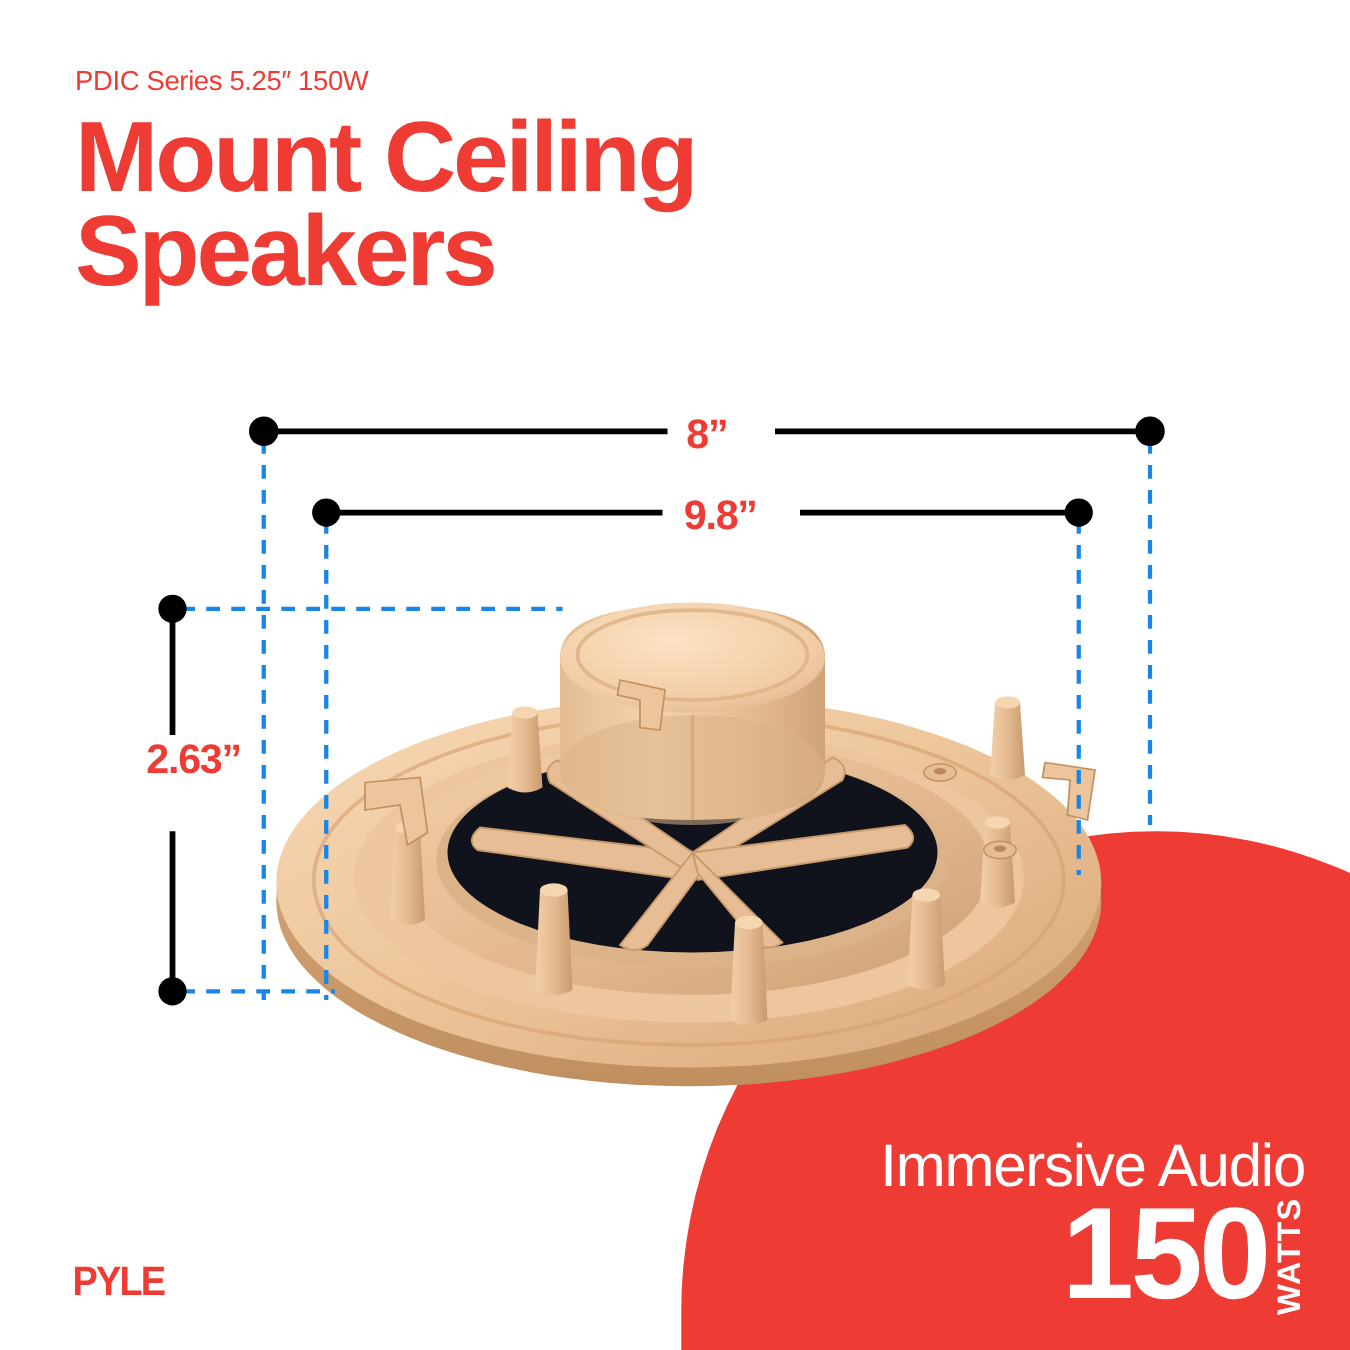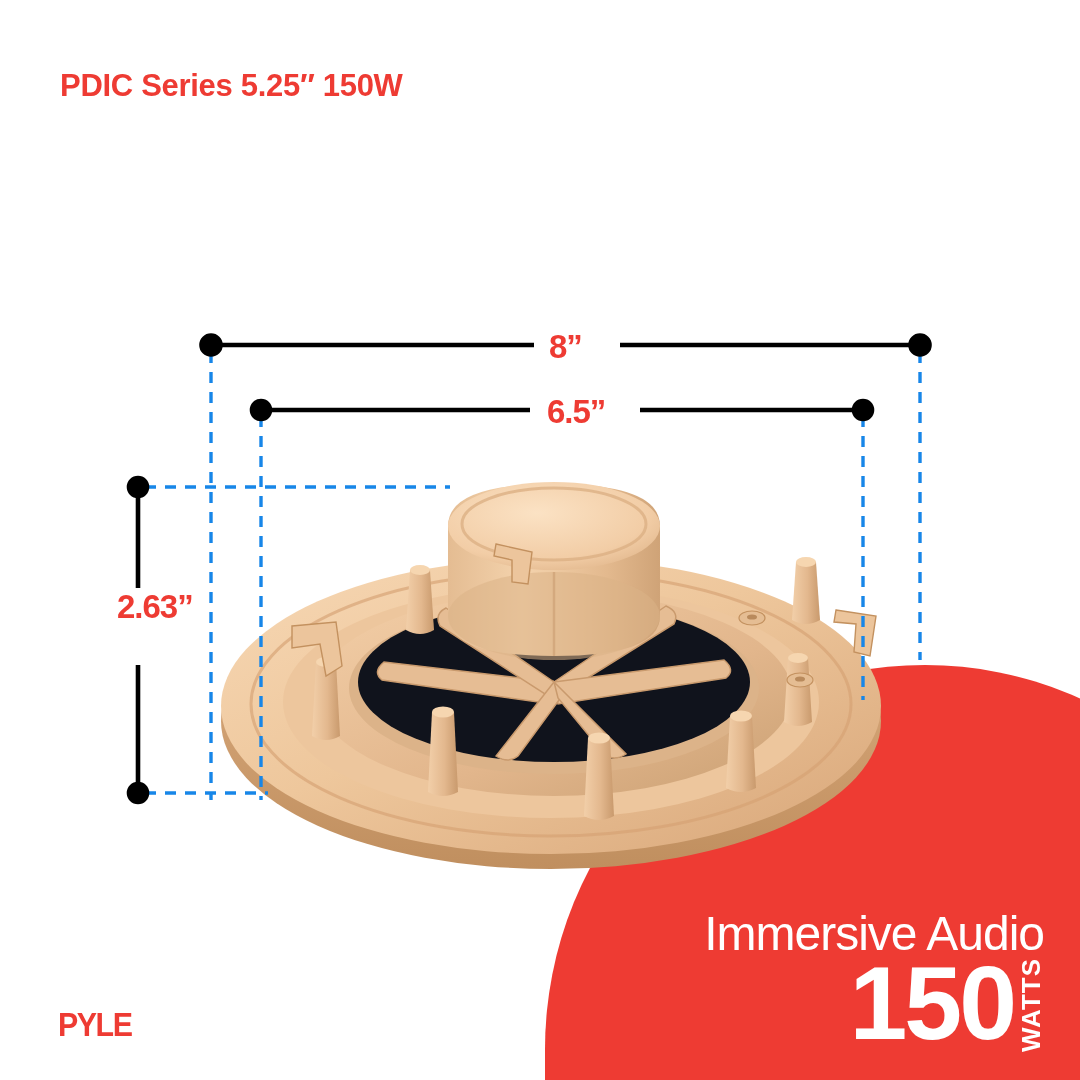--- a/index.html
+++ b/index.html
@@ -27,25 +27,24 @@
     --tan2:#e8bd92;
     --tan3:#d9a877;
     --tan4:#c7915f;
     --dark:#10131c;
   }
 
   
   #header { position:absolute; left:60px; top:52px; z-index:6; }
   #eyebrow {
     color:var(--brand);
-    font-size:31px;
-    font-weight:bold;
+    font-size:22px;
+    font-weight:normal;
     letter-spacing:-0.3px;
     white-space:nowrap;
-    margin-top:16px;
   }
   #title {
     color:var(--brand);
     font-size:80px;
     font-weight:bold;
     line-height:0.94;
     letter-spacing:-2.5px;
     margin-top:10px;
     white-space:pre-line;
   }
@@ -131,20 +130,22 @@
     z-index:7;
   }
 </style>
 </head>
 <body>
 
 <div id="red-blob"></div>
 
 <div id="header">
   <div id="eyebrow">PDIC Series 5.25″ 150W</div>
+  <div id="title">Mount Ceiling
+Speakers</div>
 </div>
 
 <div id="product">
   <svg width="740" height="430" viewBox="0 0 740 430">
     <defs>
       <linearGradient id="flange" x1="0" y1="0" x2="1" y2="1">
         <stop offset="0%" stop-color="#f7d8b5"></stop>
         <stop offset="45%" stop-color="#eec79c"></stop>
         <stop offset="100%" stop-color="#d8a679"></stop>
       </linearGradient>
@@ -254,21 +255,21 @@
     <circle cx="863" cy="410" r="9"></circle>
 
     <line x1="138" y1="487" x2="138" y2="597"></line>
     <line x1="138" y1="665" x2="138" y2="793"></line>
     <circle cx="138" cy="487" r="9"></circle>
     <circle cx="138" cy="793" r="9"></circle>
   </g>
 </svg>
 
 <div class="dimlabel" id="label-8">8”</div>
-<div class="dimlabel" id="label-65">6.5”</div>
+<div class="dimlabel" id="label-65">9.8”</div>
 <div class="dimlabel" id="label-263">2.63”</div>
 
 <div id="badge">
   <div id="badge-title">Immersive Audio</div>
   <div id="badge-row">
     <span id="badge-number">150</span>
     <span id="badge-watts">WATTS</span>
   </div>
 </div>
 

